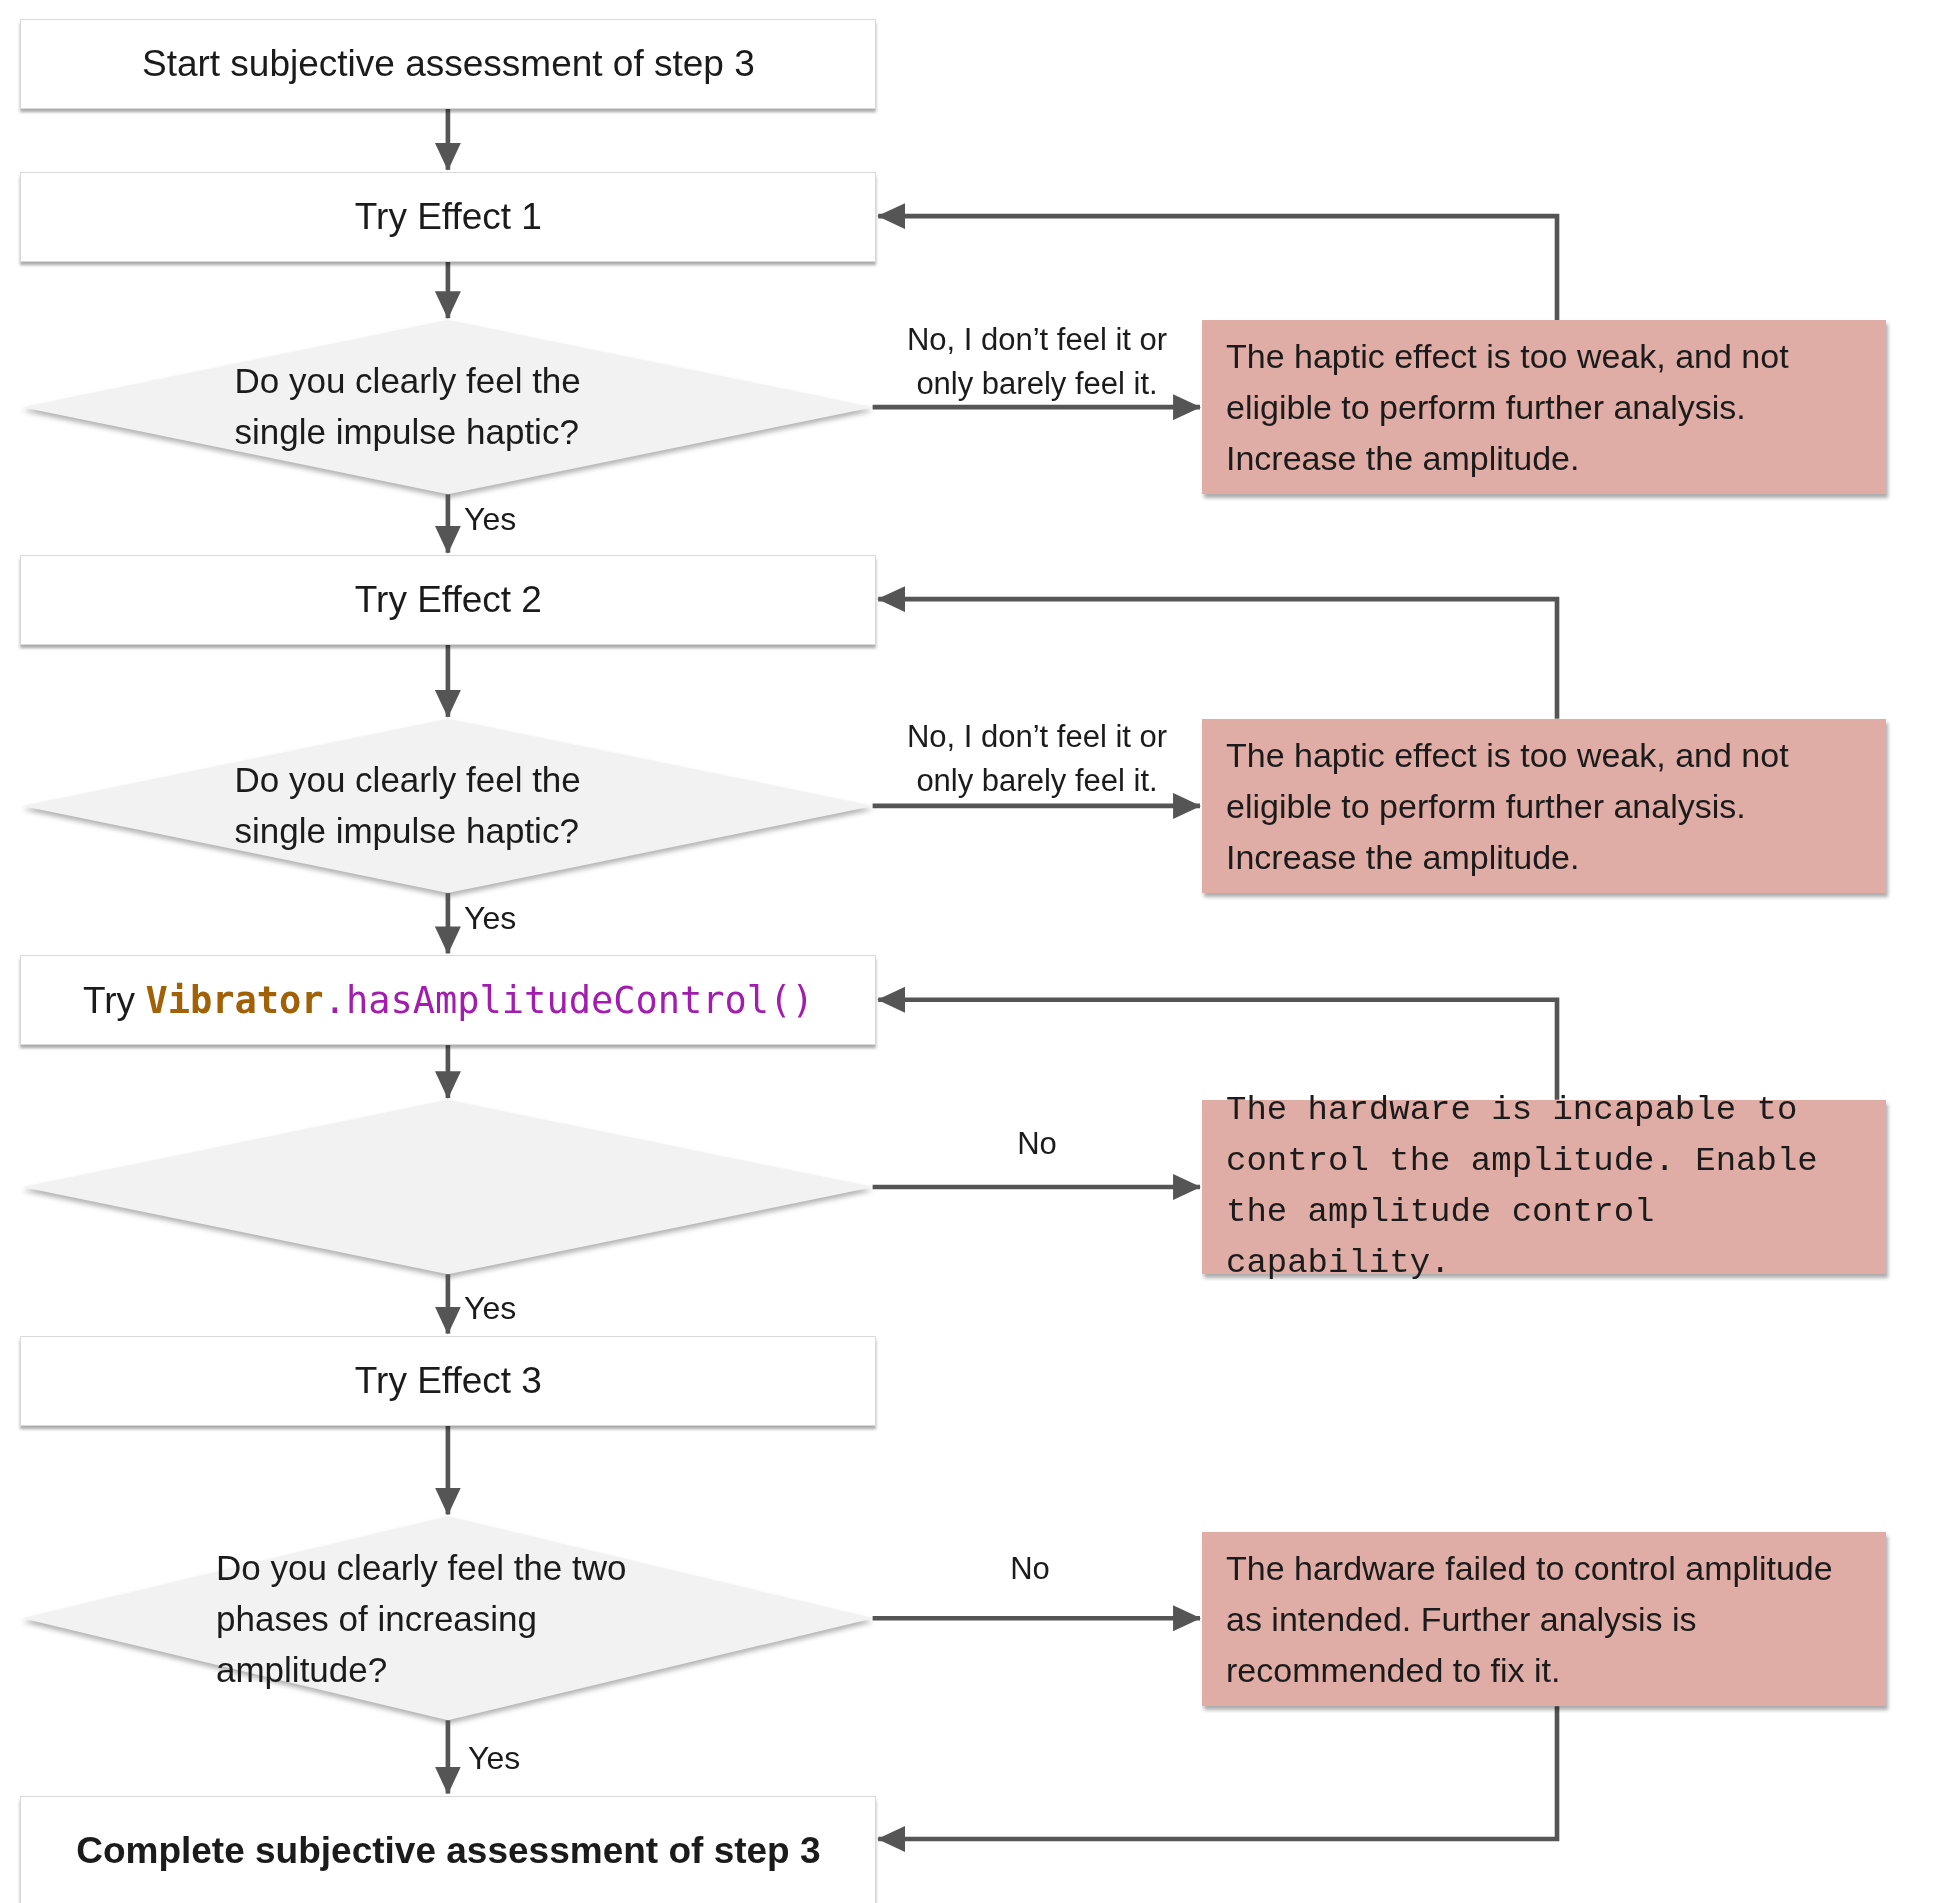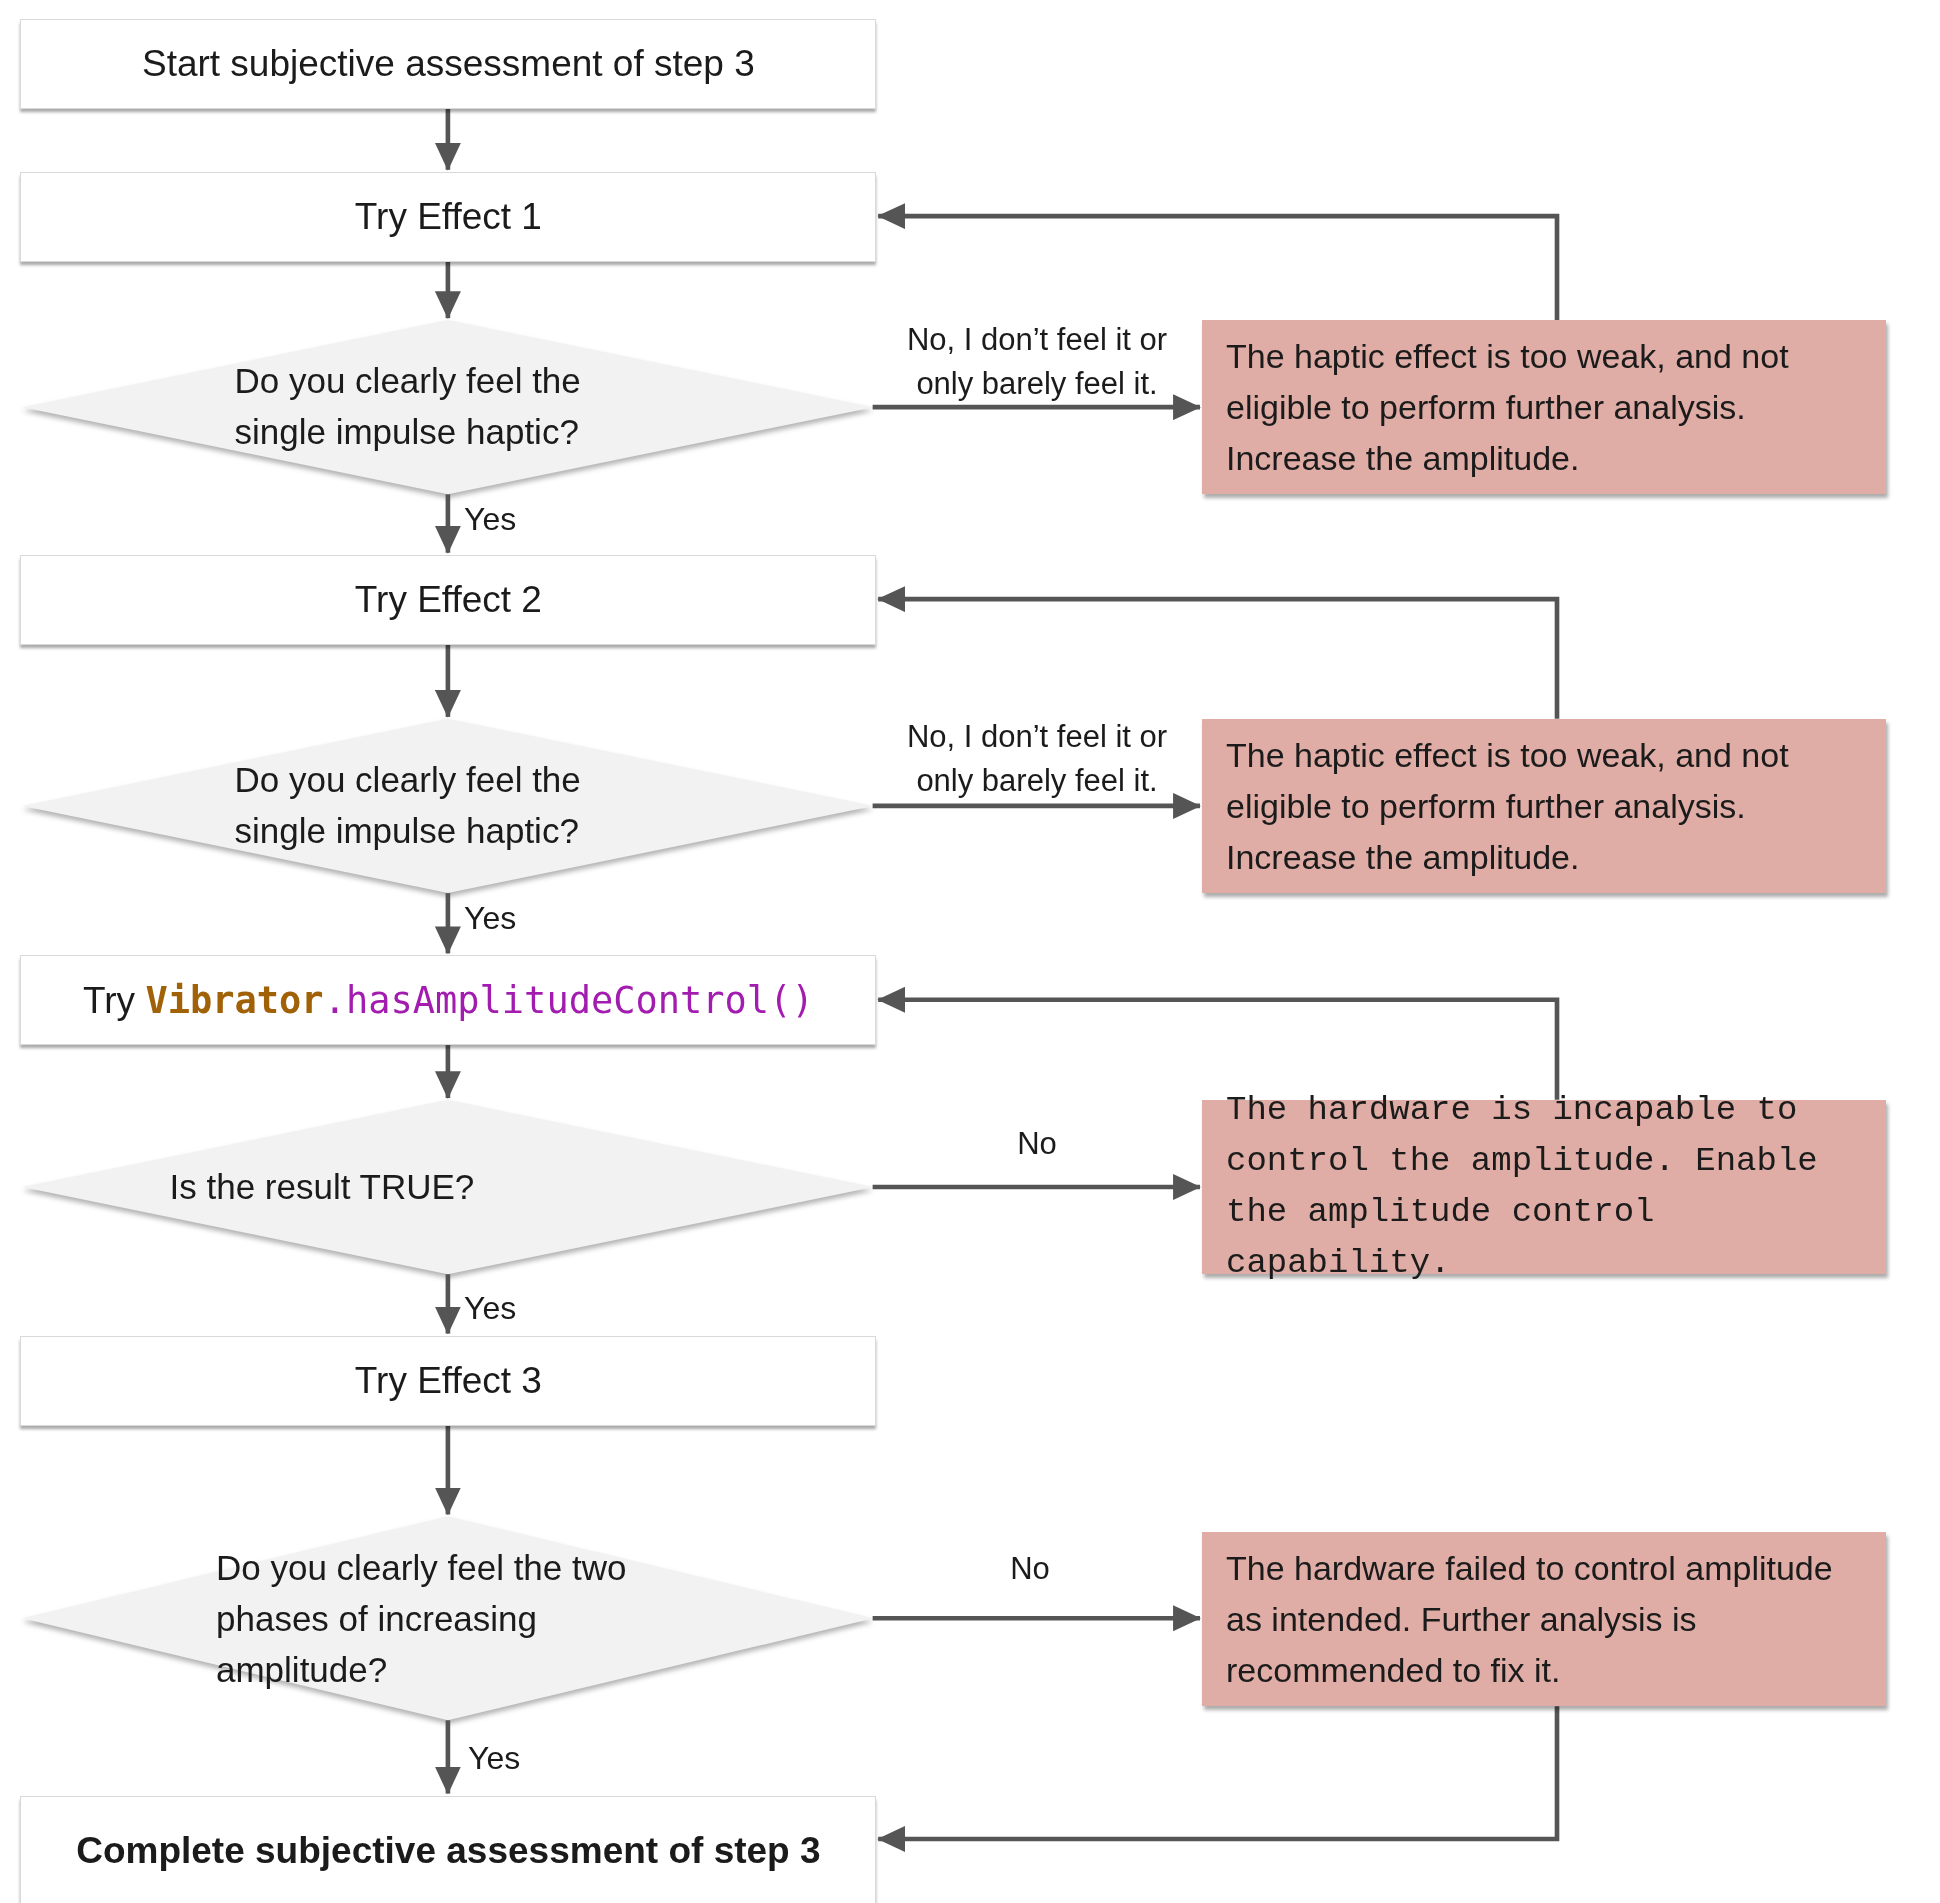--- a/index.html
+++ b/index.html
@@ -83,21 +83,20 @@
   <div class="node box" style="top:1336px;align-items:center;">
     <span>Try Effect 3</span>
   </div>
 
   <div class="node box" style="top:1796px;height:109px;font-weight:bold;">
     <span>Complete subjective assessment of step 3</span>
   </div>
 
   <div class="dlabel" style="left:448px;top:407px;width:427px;">Do you clearly feel the single impulse haptic?</div>
   <div class="dlabel" style="left:448px;top:806px;width:427px;">Do you clearly feel the single impulse haptic?</div>
-  <div class="dlabel" style="left:448px;top:1187px;width:557px;">Is the result TRUE?</div>
   <div class="dlabel" style="left:448px;top:1619px;width:464px;">Do you clearly feel the two phases of increasing amplitude?</div>
 
   <div class="node alert narrow" style="top:320px;">
     <span class="atext">The haptic effect is too weak, and not eligible to perform further analysis. Increase the amplitude.</span>
   </div>
   <div class="node alert narrow" style="top:719px;">
     <span class="atext">The haptic effect is too weak, and not eligible to perform further analysis. Increase the amplitude.</span>
   </div>
   <div class="node alert" style="top:1100px;font-family:Liberation Mono, monospace;">
     <span class="atext">The hardware is incapable to control the amplitude. Enable the amplitude control capability.</span>

